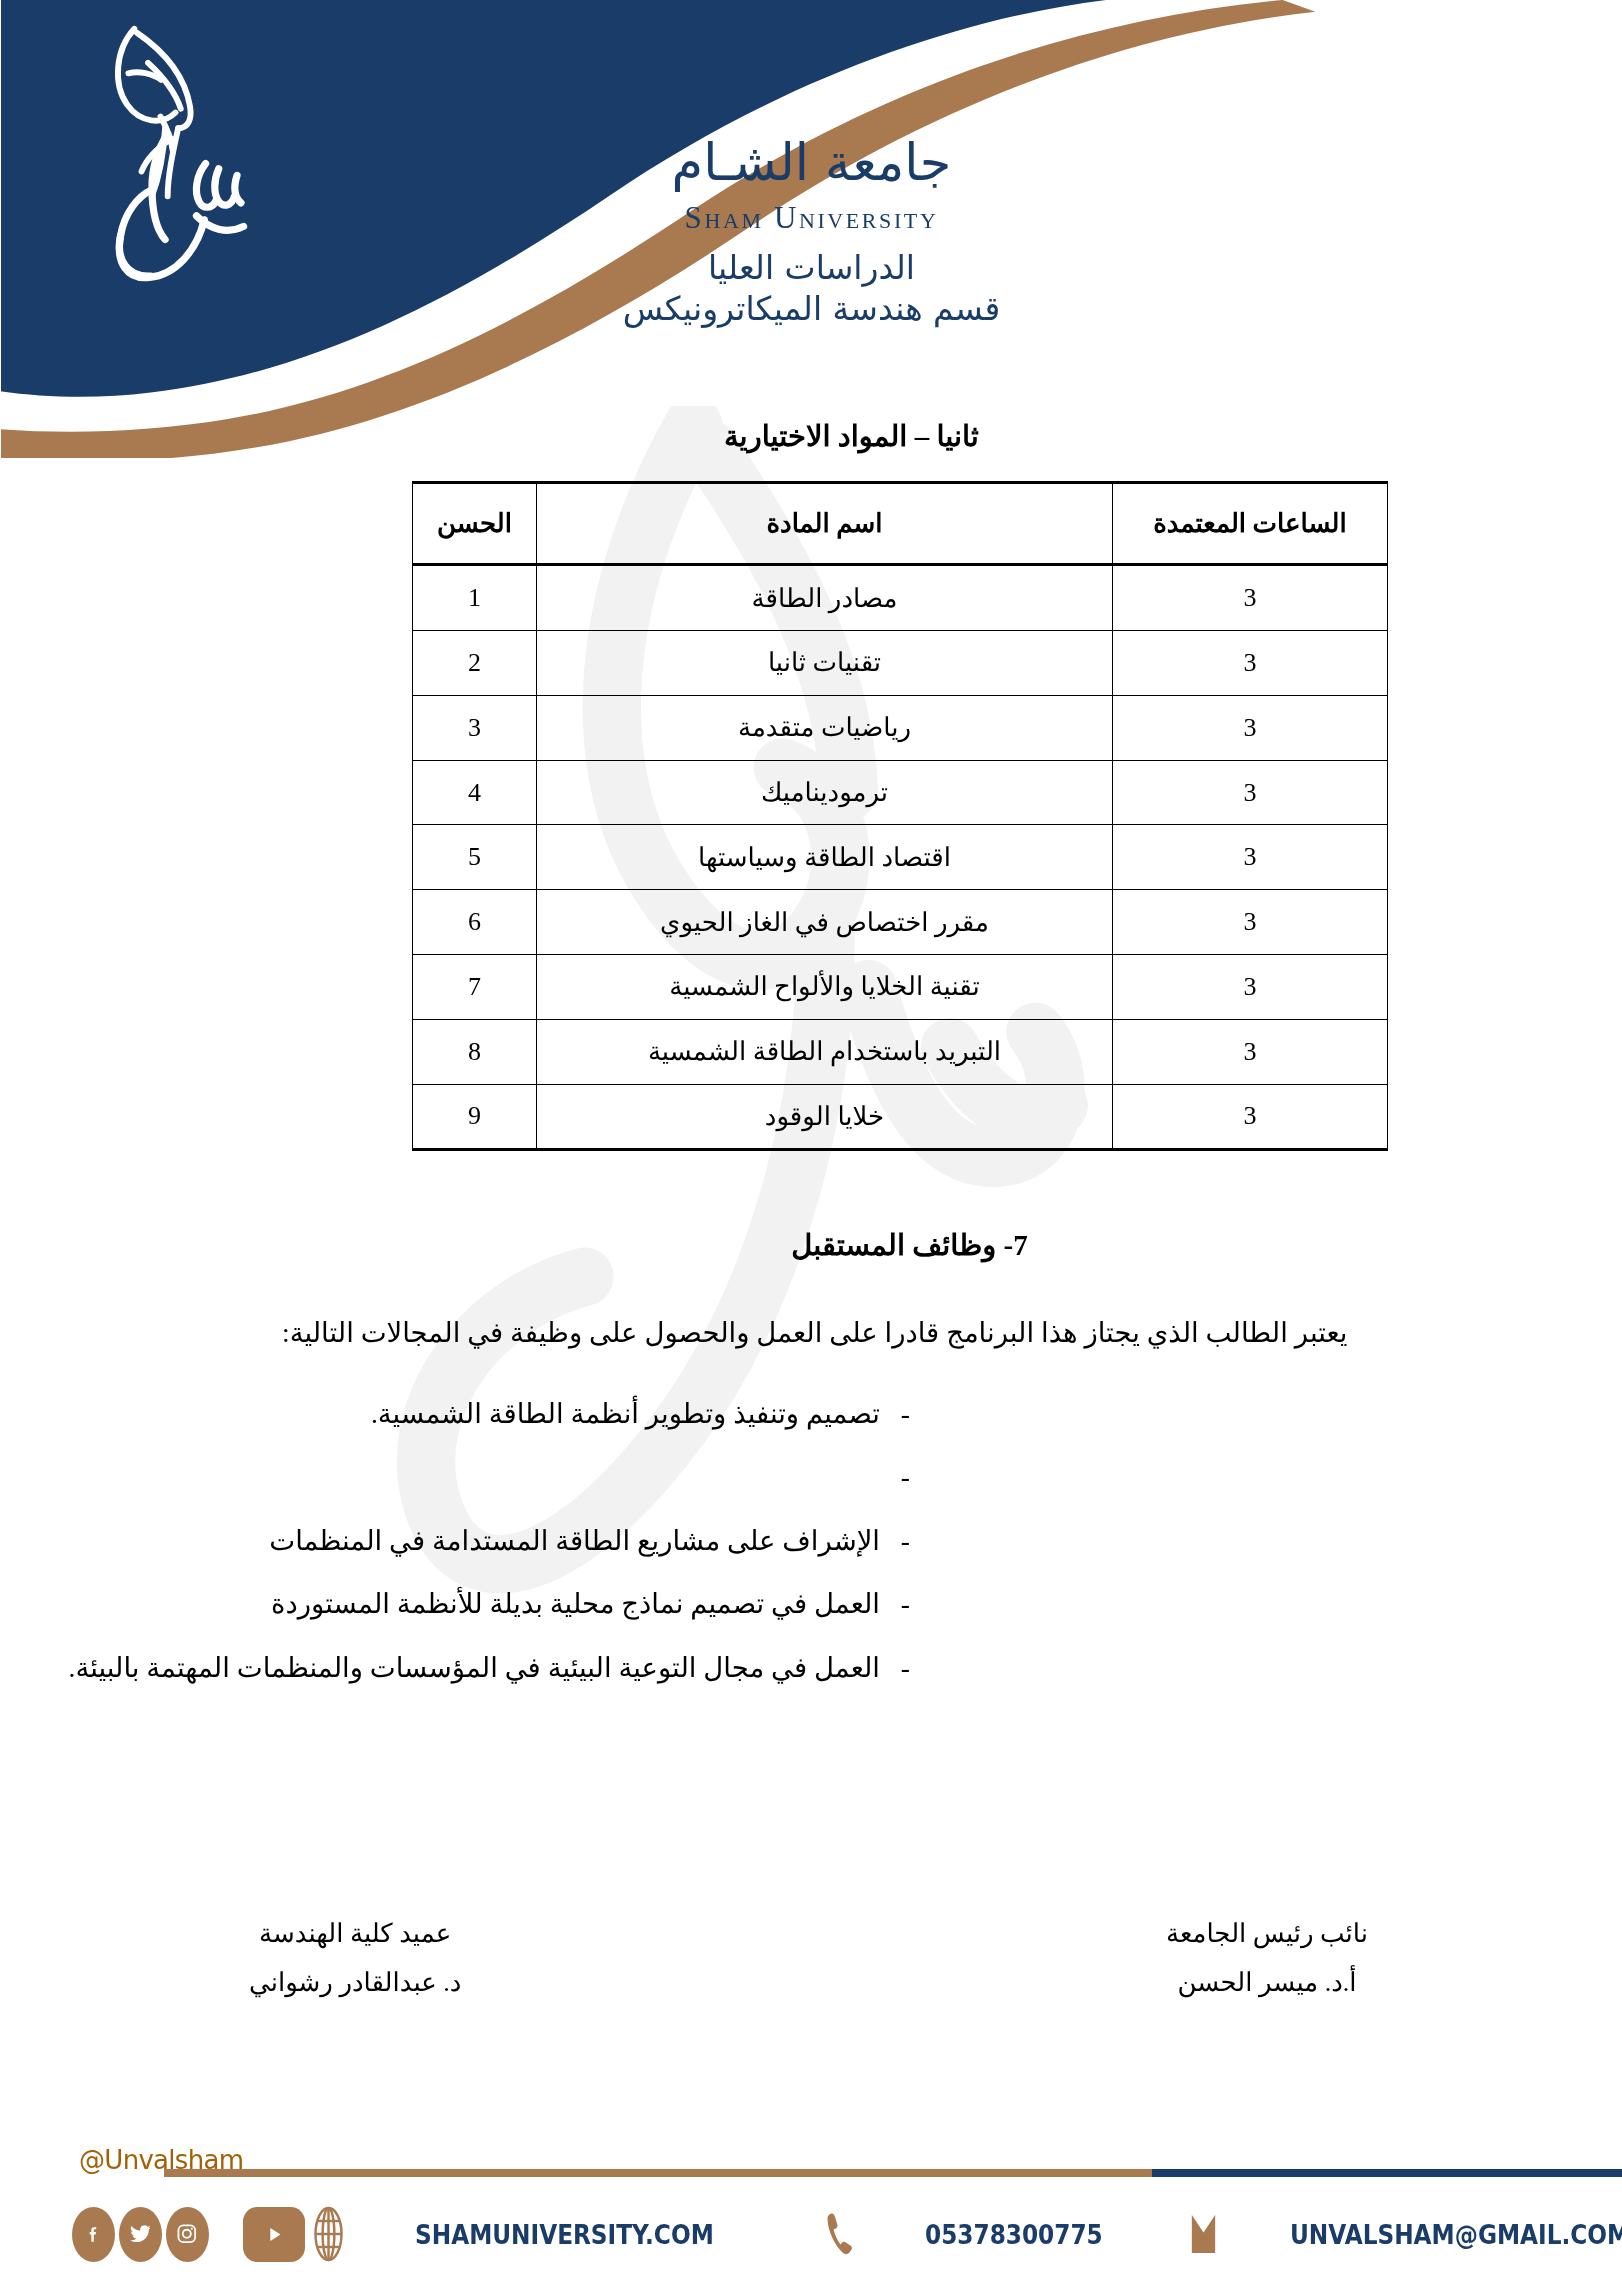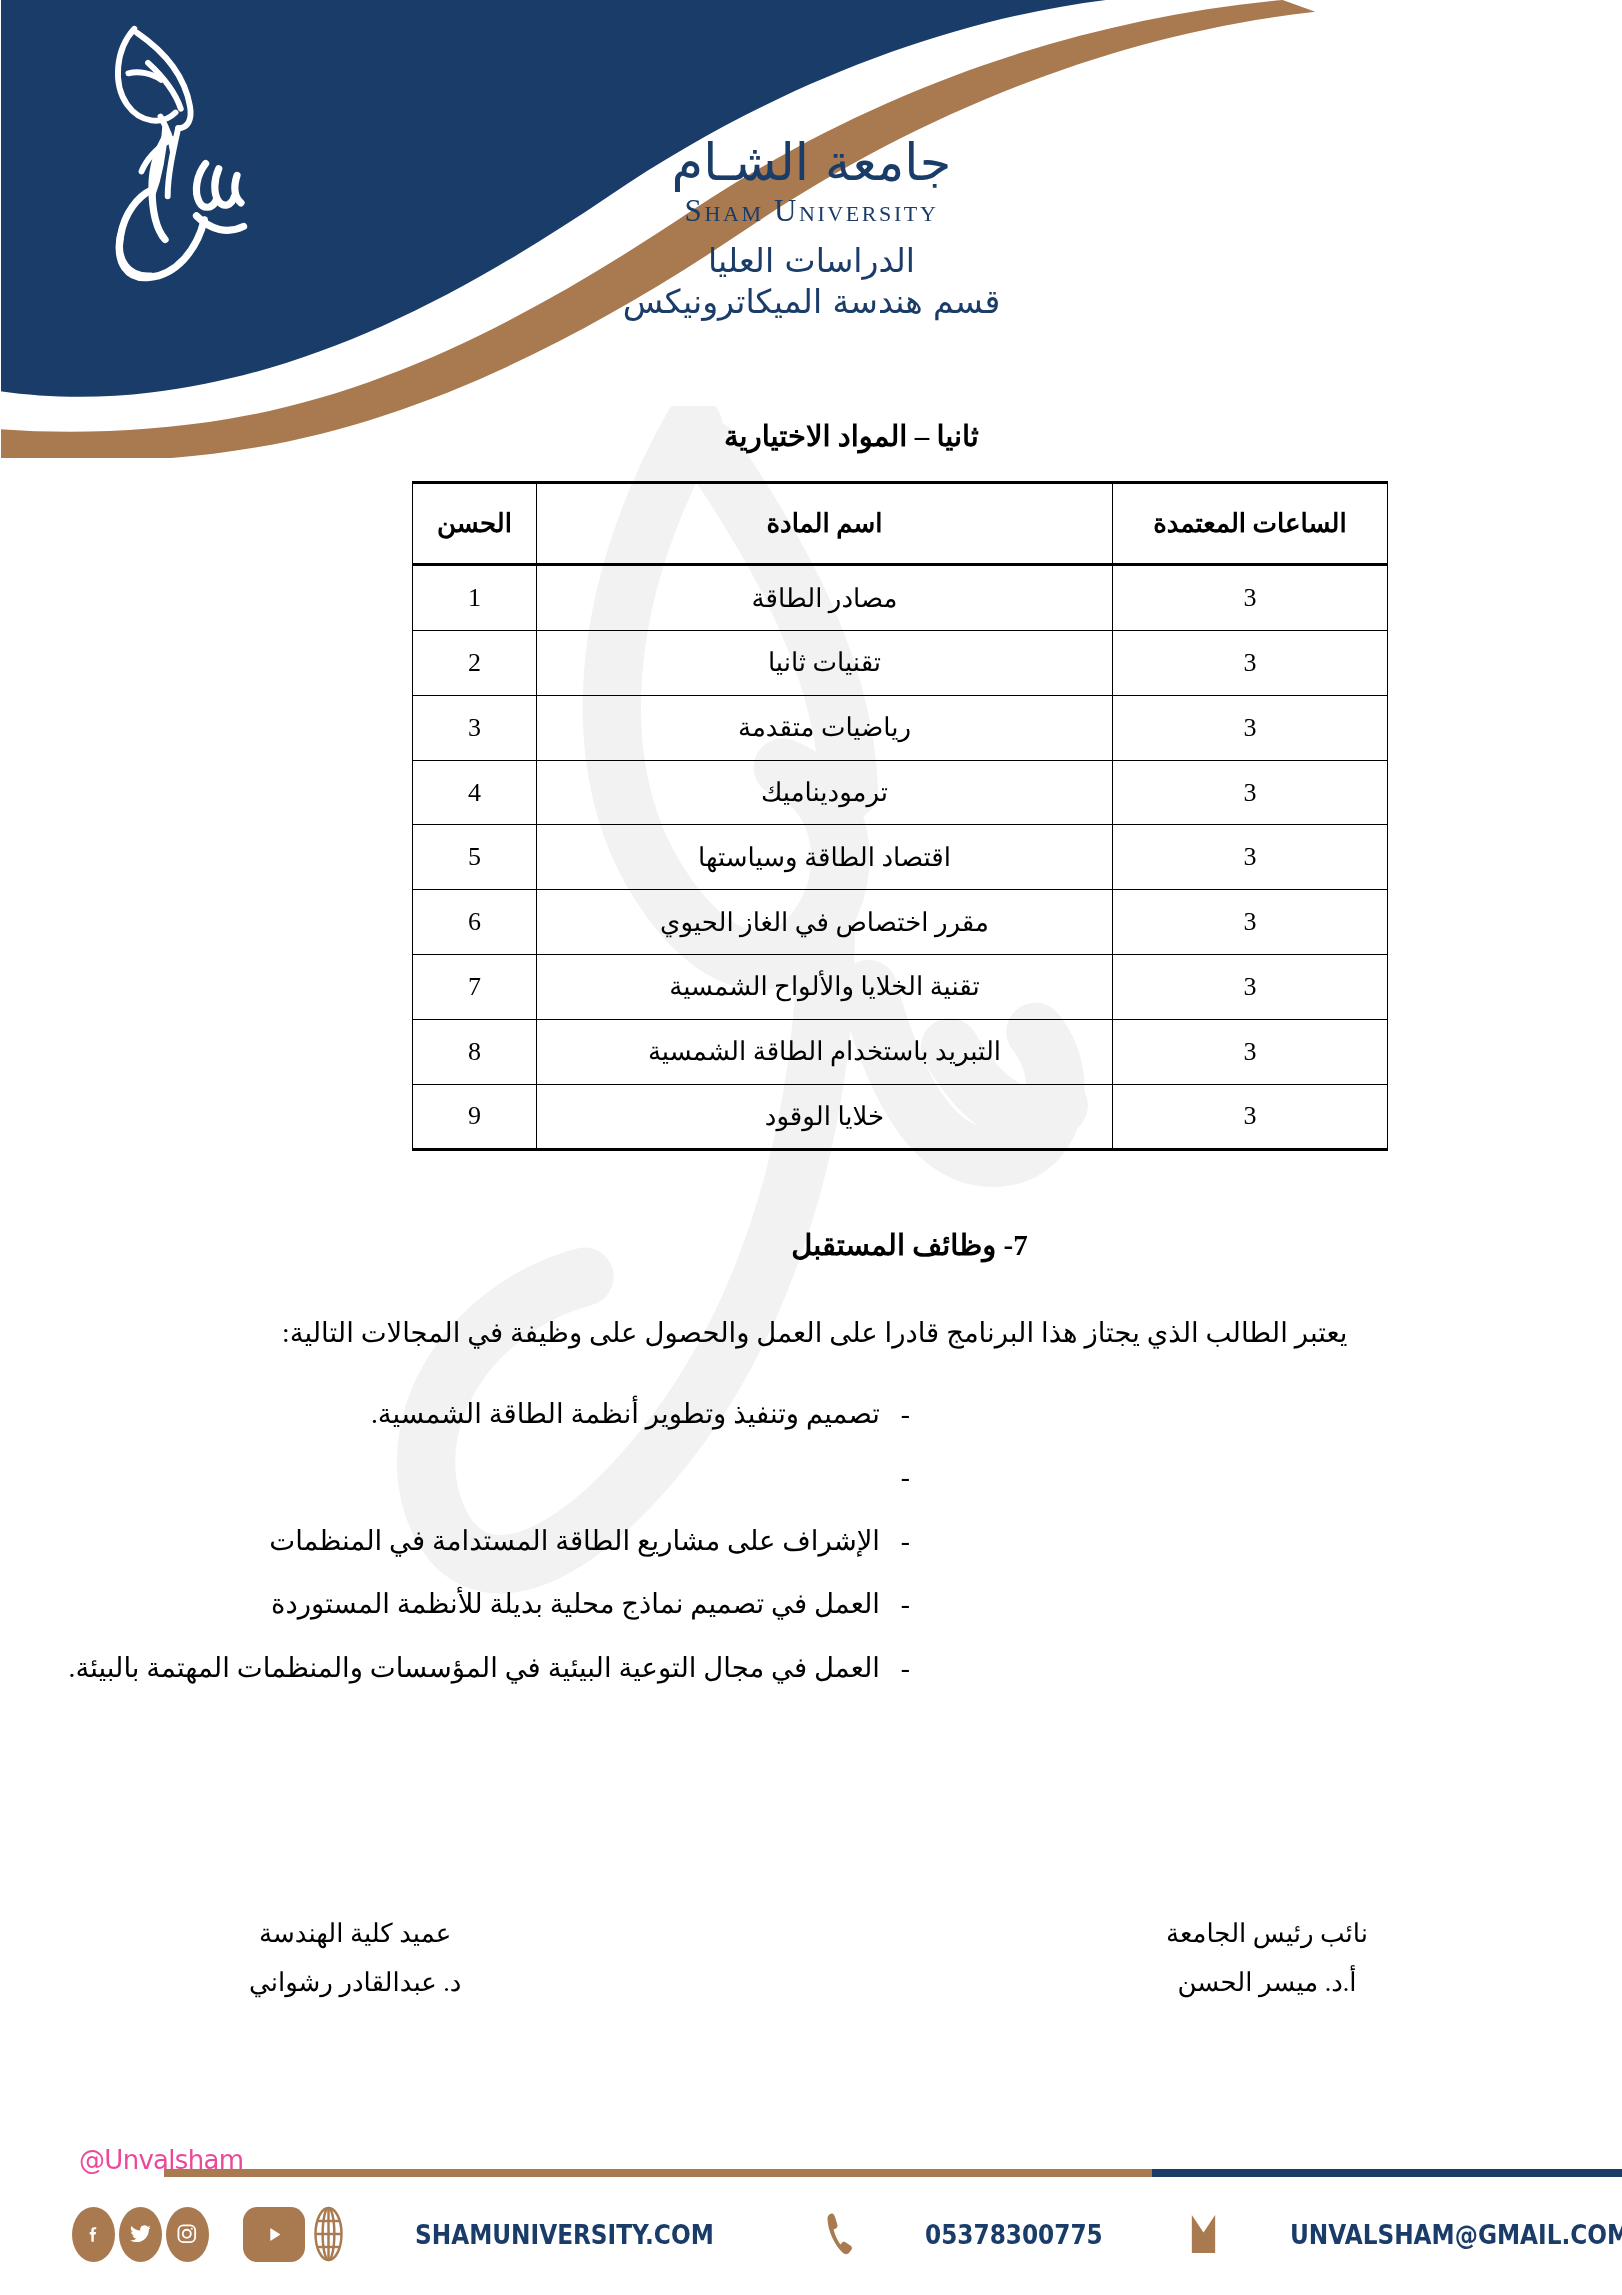--- a/index.html
+++ b/index.html
@@ -53,21 +53,21 @@
     font-family: "DejaVu Sans", sans-serif;
     font-size: 51px;
     letter-spacing: 1.3px;
     font-weight: 400;
   }
   #university-name-en {
     font-family: "Liberation Serif", "DejaVu Serif", serif;
     font-size: 31px;
     letter-spacing: 2.6px;
     font-variant: small-caps;
-    margin-top: 3px;
+    margin-top: 10px;
   }
   #graduate-studies-label {
     font-family: "DejaVu Sans", sans-serif;
     font-size: 33px;
     margin-top: 14.4px;
   }
   #department-label {
     font-family: "DejaVu Sans", sans-serif;
     font-size: 33px;
     margin-top: 3.9px;
@@ -203,21 +203,21 @@
     height: 151px;
     z-index: 4;
     direction: ltr;
   }
   #footer-handle {
     position: absolute;
     top: 1.3px;
     left: 79px;
     font-family: "DejaVu Sans", sans-serif;
     font-size: 26px;
-    color: #ec4899;
+    color: #a16207;
     letter-spacing: -0.7px;
   }
   #footer-rule {
     position: absolute;
     top: 25px;
     left: 164px;
     width: 1459px;
     height: 7.9px;
     display: flex;
   }

